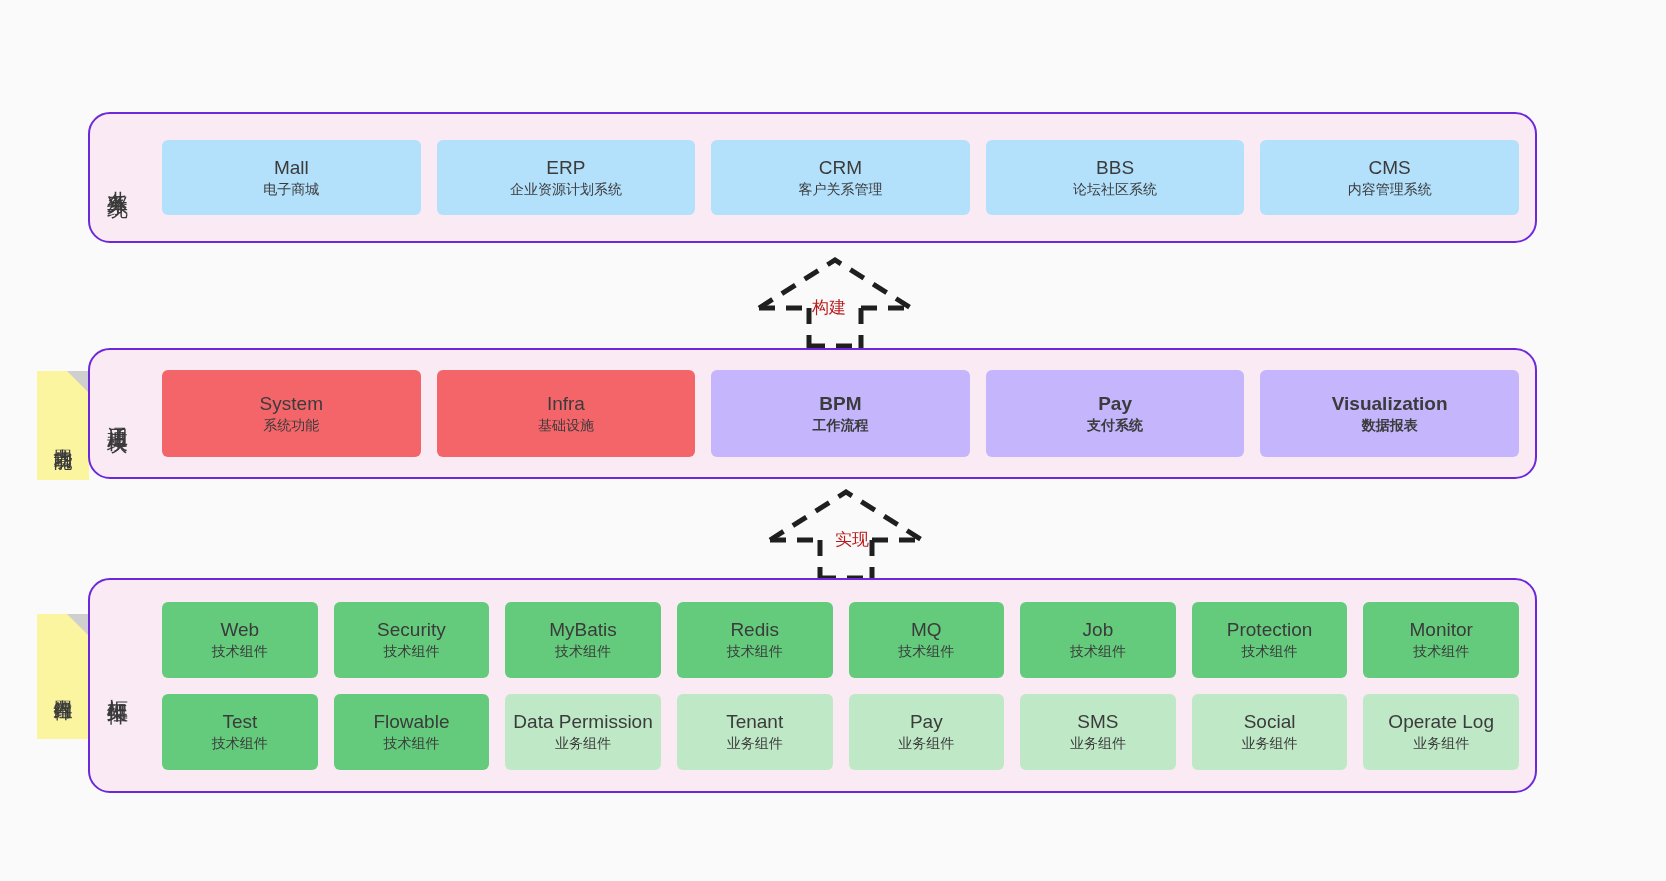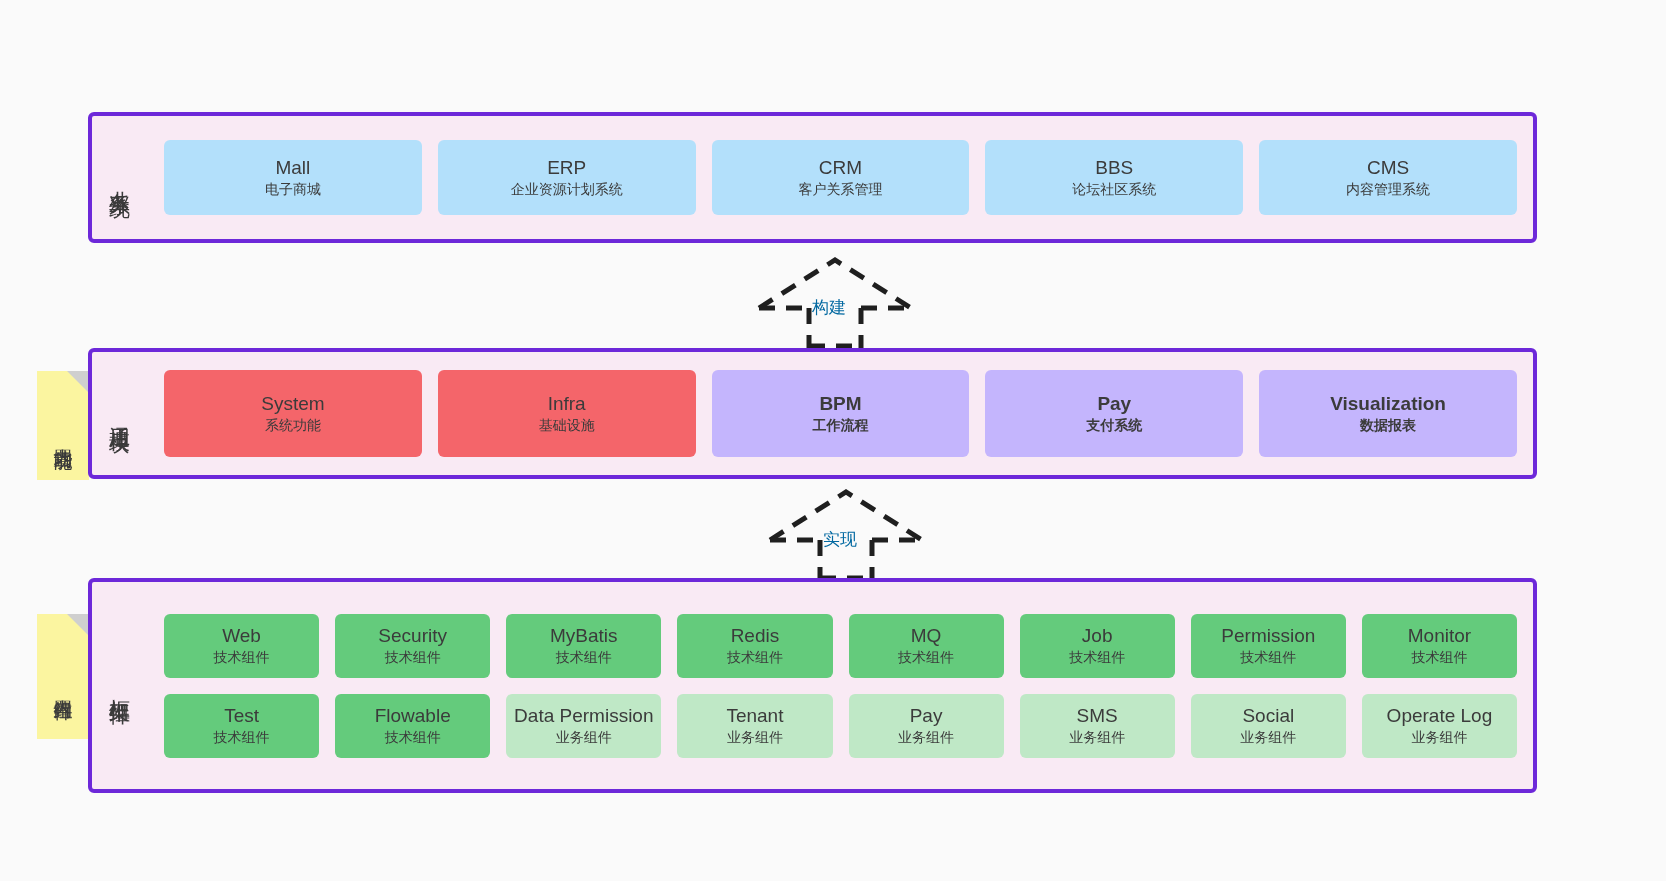--- a/index.html
+++ b/index.html
@@ -8,22 +8,22 @@
     background: #fafafa;
     font-family: "Liberation Sans", "DejaVu Sans", sans-serif;
     overflow: hidden;
   }
   #canvas { position: relative; width: 1666px; height: 881px; }
 
   
   .layer {
     position: absolute;
     background: #f9eaf4;
-    border: 4px solid #6d28d9;
-    border-radius: 6px;
+    border: 2px solid #6d28d9;
+    border-radius: 22px;
     display: flex;
     align-items: stretch;
     z-index: 3;
   }
   .layer-title {
     flex: 0 0 auto;
     width: 56px;
     display: flex;
     align-items: center;
     justify-content: center;
@@ -70,21 +70,21 @@
   .c-green-strong{ background: #64cb7c; }
   .c-green-light { background: #bfe8c6; align-items: center; }
 
   
   #layer-business { left: 88px;  top: 112px; width: 1449px; height: 131px; }
   #layer-common   { left: 88px;  top: 348px; width: 1449px; height: 131px; }
   #layer-framework{ left: 88px;  top: 578px; width: 1449px; height: 215px; }
 
   #layer-business  .layer-body .card { height: 75px; }
   #layer-common    .layer-body .card { height: 87px; }
-  #layer-framework .layer-body .card { height: 64px; }
+  #layer-framework .layer-body .card { height: 76px; }
 
   
   .sticky {
     position: absolute;
     width: 52px;
     background: #fbf5a0;
     z-index: 1;
     display: flex;
     align-items: center;
     justify-content: center;
@@ -108,27 +108,27 @@
   #sticky-framework { left: 37px; top: 614px;  height: 125px; }
 
   
   .arrow-group { position: absolute; z-index: 2; }
   #arrow-build  { left: 755px; top: 256px; width: 160px; height: 92px; }
   #arrow-impl   { left: 766px; top: 488px; width: 160px; height: 92px; }
   .arrow-group svg { display: block; overflow: visible; }
   .arrow-label {
     position: absolute;
     font-size: 17px;
-    color: #0369a1;
+    color: #b91c1c;
     background: transparent;
     white-space: nowrap;
     user-select: none;
   }
   #arrow-build .arrow-label { left: 57px; top: 40px; }
-  #arrow-impl  .arrow-label { left: 57px; top: 40px; }
+  #arrow-impl  .arrow-label { left: 69px; top: 40px; }
 </style>
 </head>
 <body>
 
 <div id="canvas">
 
   <div class="sticky" id="sticky-common">
     <span>内置功能</span>
   </div>
 
@@ -245,21 +245,21 @@
         </div>
         <div class="card c-green-strong">
           <span class="en">MQ</span>
           <span class="cn">技术组件</span>
         </div>
         <div class="card c-green-strong">
           <span class="en">Job</span>
           <span class="cn">技术组件</span>
         </div>
         <div class="card c-green-strong">
-          <span class="en">Permission</span>
+          <span class="en">Protection</span>
           <span class="cn">技术组件</span>
         </div>
         <div class="card c-green-strong">
           <span class="en">Monitor</span>
           <span class="cn">技术组件</span>
         </div>
       </div>
 
       <div class="row">
         <div class="card c-green-strong">

